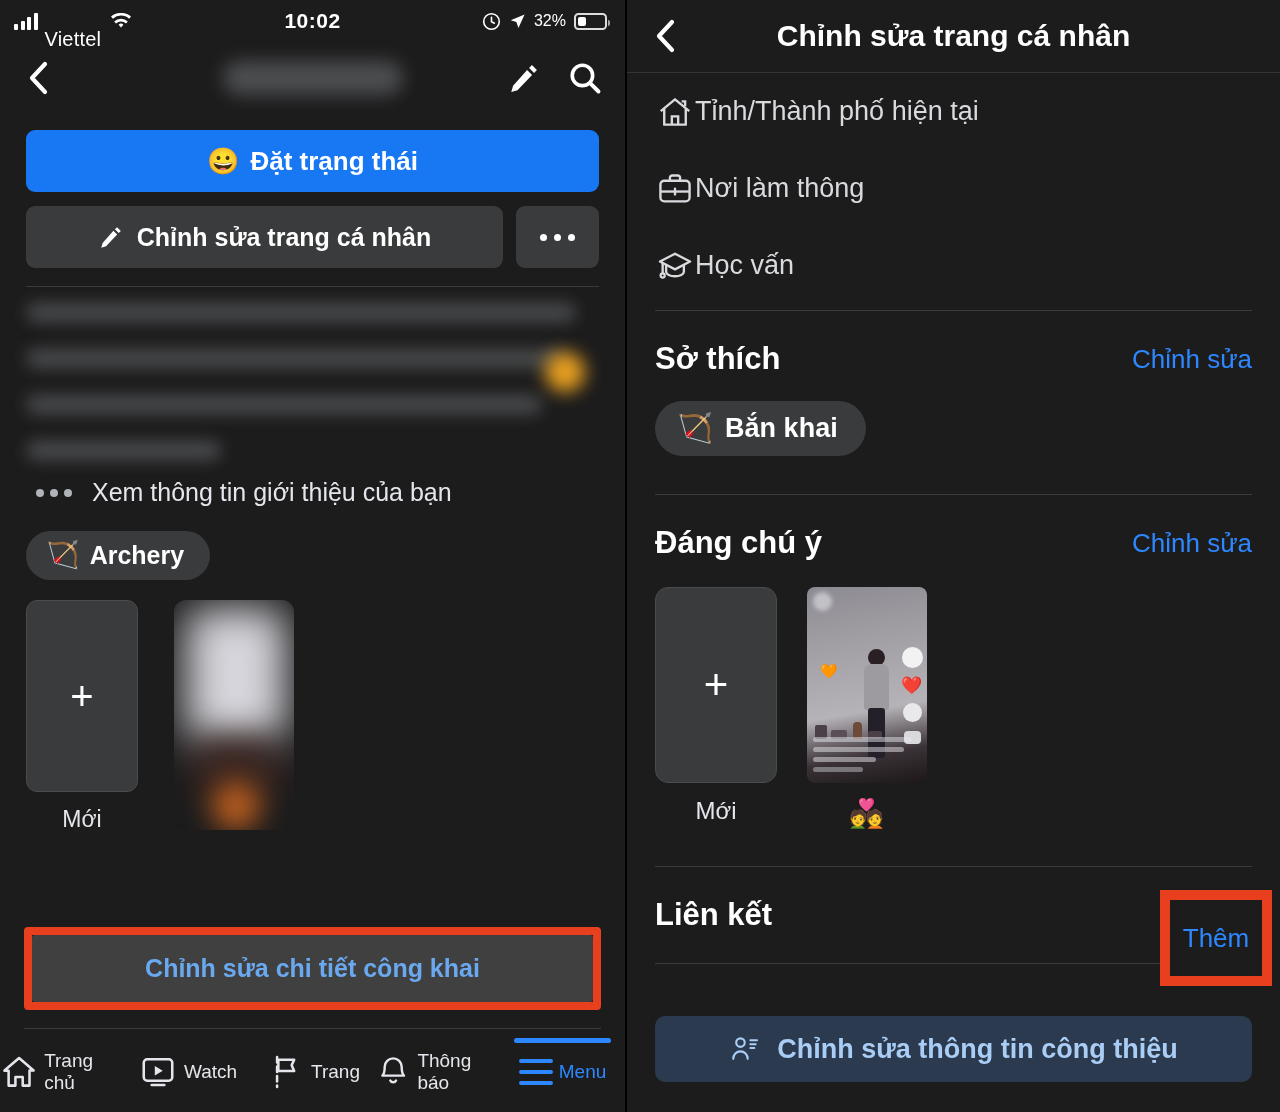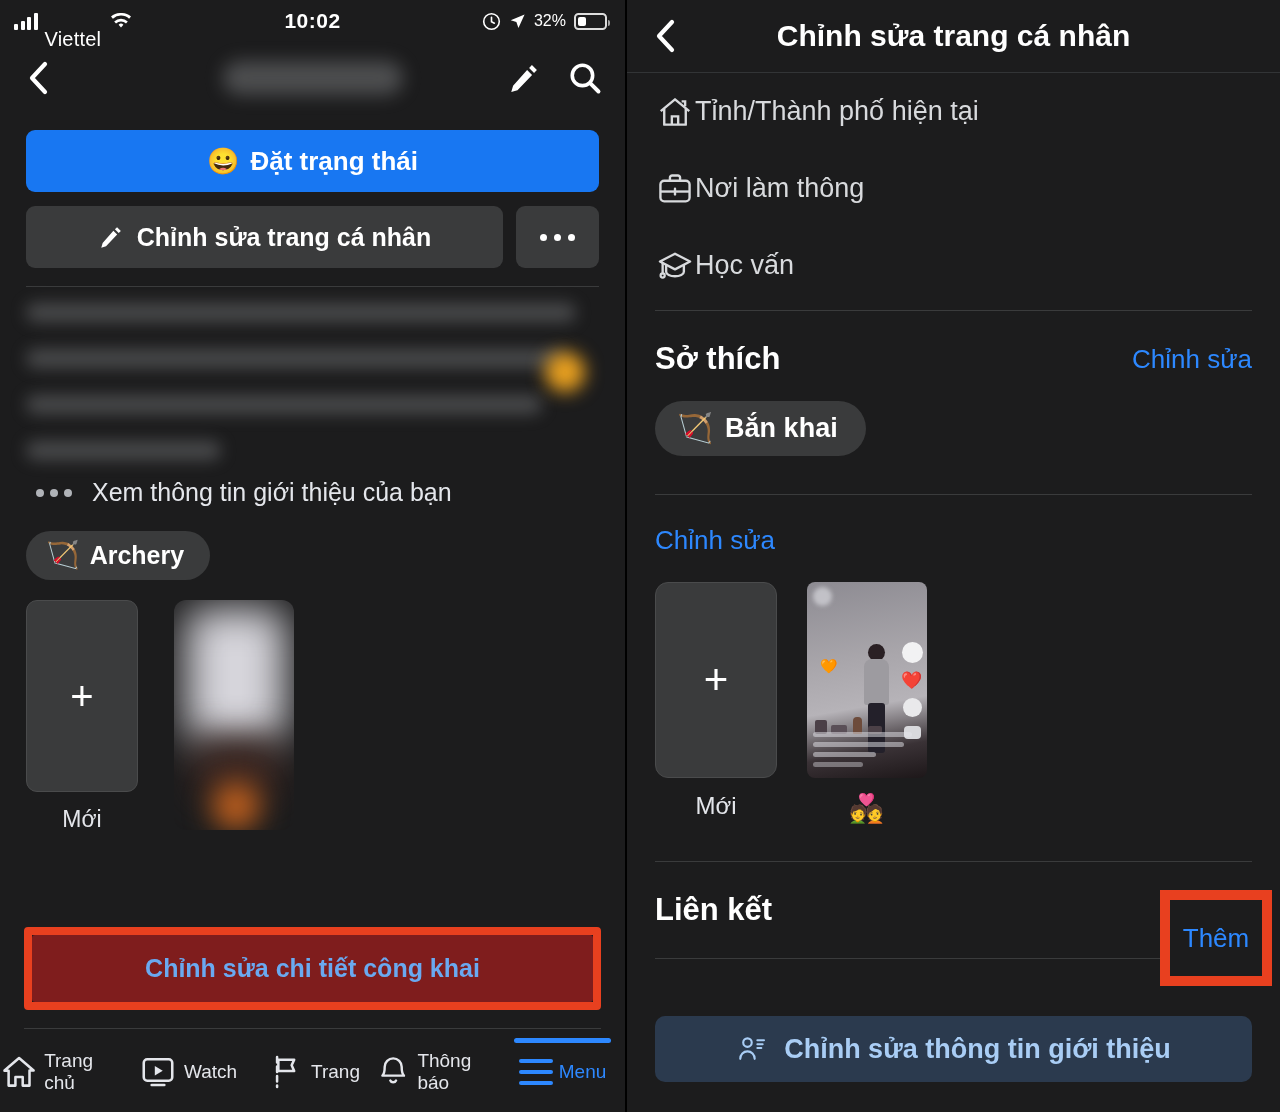--- a/index.html
+++ b/index.html
@@ -147,21 +147,21 @@
     position:absolute; left: 38px; top: 182px; width: 48px; height: 48px;
     border-radius: 50%; background: #c0601e; filter: blur(14px);
   }
 
   .highlight-box-left {
     position: absolute; left: 24px; right: 24px; top: 927px; height: 83px;
     border: 8px solid #e8401f; border-radius: 4px;
     display:flex; align-items:stretch; padding: 0;
   }
   .btn-public {
-    flex:1; background:#7f1d1d; border-radius: 3px;
+    flex:1; background:#404040; border-radius: 3px;
     display:flex; align-items:center; justify-content:center;
     color:#6aa9f0; font-size: 25px; font-weight: 600; cursor:pointer;
   }
   .bottom-div { position:absolute; left:24px; right:24px; top: 1028px; height:1px; background:#3a3b3c; }
 
   .tabbar {
     position:absolute; left:0; right:0; bottom:0; height: 80px;
     background:#1c1c1d; display:flex; align-items:stretch;
   }
   .tab {
@@ -508,20 +508,21 @@
       </div>
 
       <div class="chip-r">
         <span class="emo">🏹</span>
         <span>Bắn khai</span>
       </div>
 
       <div class="sec-div" style="margin-top:38px"></div>
 
       <div class="sec-head">
+        <div class="sec-title">Đáng chú ý</div>
         <div class="sec-action">Chỉnh sửa</div>
       </div>
 
       <div class="feat-row">
         <div class="feat-col">
           <div class="feat-new">
             <span>+</span>
           </div>
           <div class="feat-caption">Mới</div>
         </div>
@@ -569,17 +570,17 @@
     <div class="highlight-box-right">
       <div class="hl-inner">Thêm</div>
     </div>
 
     <div class="btn-intro">
       <svg width="32" height="32" viewBox="0 0 24 24">
         <circle cx="8.6" cy="7.2" r="3.2" fill="none" stroke="#a9cdf5" stroke-width="1.6"></circle>
         <path d="M3.2 19.4c0-3.3 2.4-5.6 5.4-5.6s5.4 2.3 5.4 5.6" fill="none" stroke="#a9cdf5" stroke-width="1.6" stroke-linecap="round"></path>
         <path d="M16 5.5h5M16 8.4h4M16 11.3h3" stroke="#a9cdf5" stroke-width="1.5" stroke-linecap="round"></path>
       </svg>
-      <span>Chỉnh sửa thông tin giới thiệu</span>
+      <span>Chỉnh sửa thông tin công thiệu</span>
     </div>
   </div>
 
 </div>
 
 </body></html>

